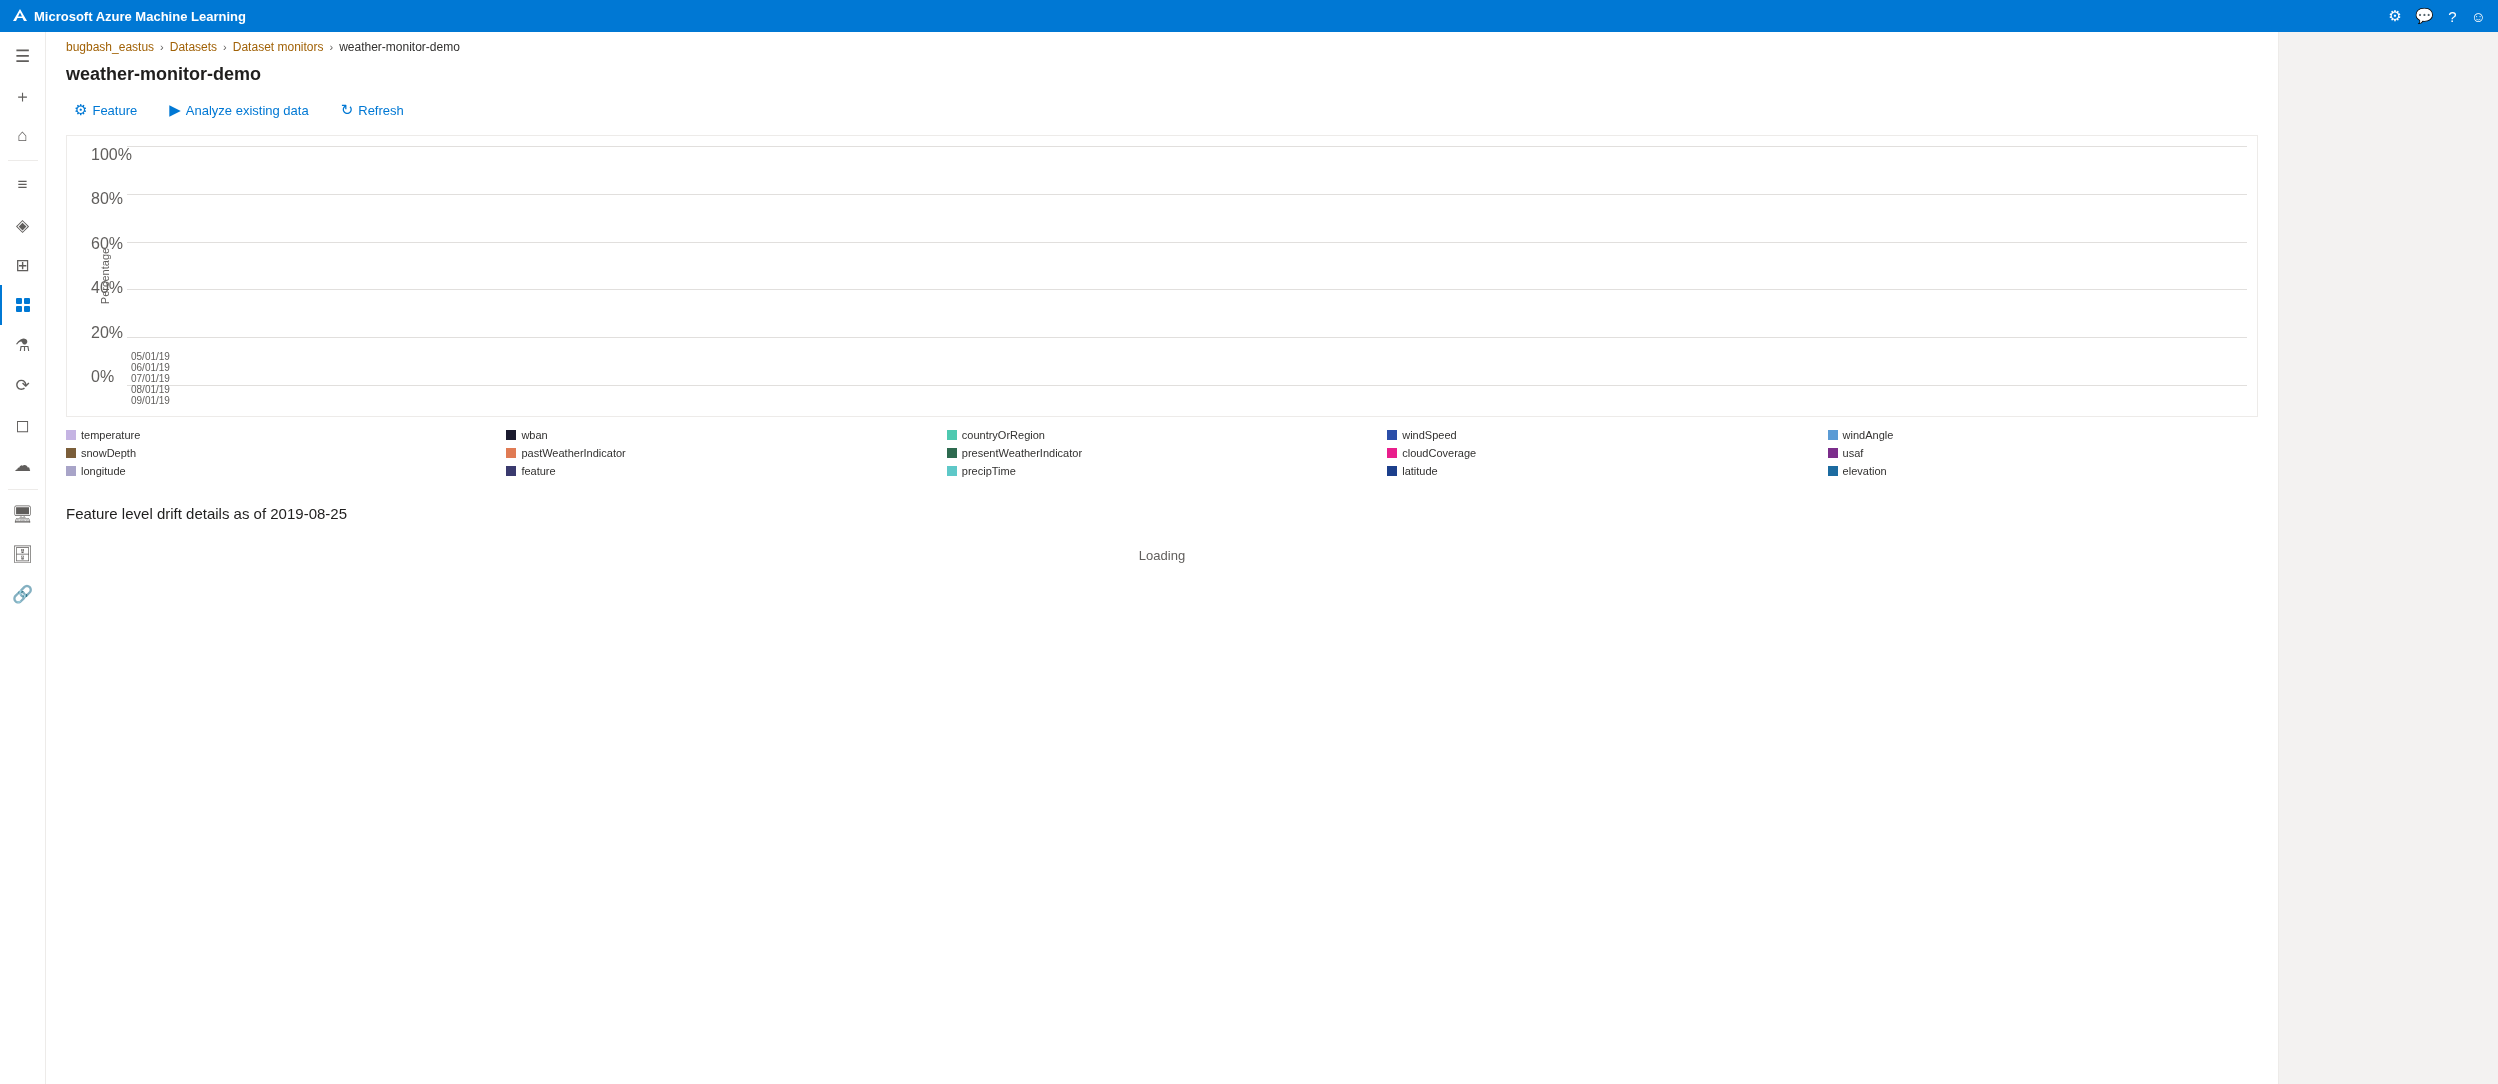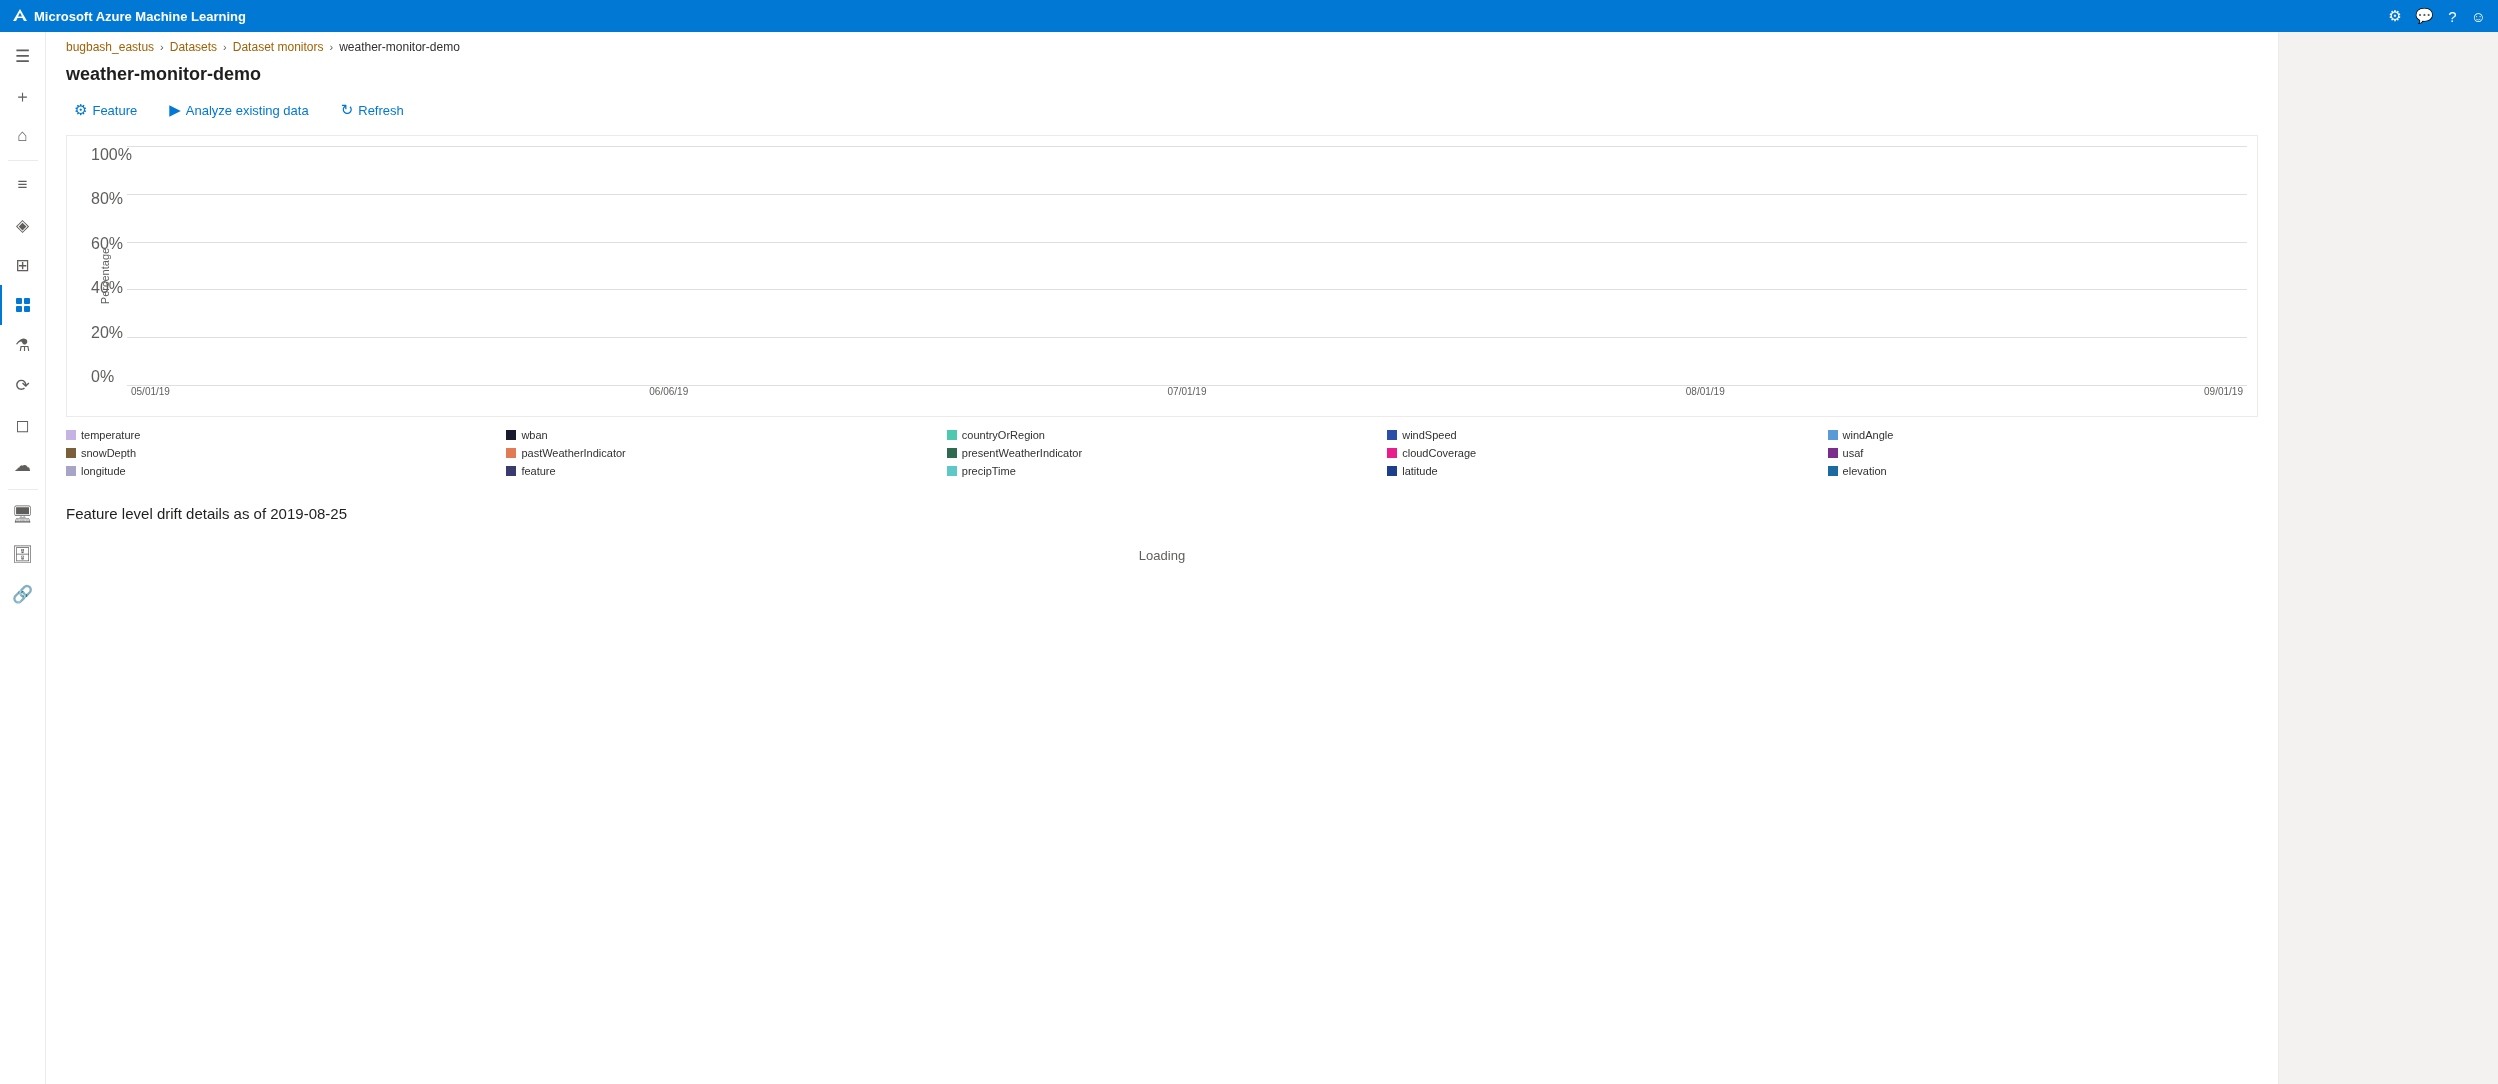--- a/index.html
+++ b/index.html
@@ -203,24 +203,25 @@
       width: 100%;
     }
 
     .x-axis {
       position: absolute;
       bottom: 0;
       left: 0;
       right: 0;
       height: 20px;
       display: flex;
-      justify-content: space-between;
+      justify-content: flex-end;
       padding: 0 4px;
       font-size: 10px;
       color: #605e5c;
+      flex-direction: column;
     }
 
     
     .legend {
       padding: 12px 20px 8px 20px;
       display: grid;
       grid-template-columns: repeat(5, 1fr);
       gap: 6px 10px;
     }
     .legend-item {
@@ -519,21 +520,21 @@
               <div class="bar-segment" style="height:10%;background:#8a8aaa"></div>
               <div class="bar-segment" style="height:8%;background:#4ec9b0"></div>
               <div class="bar-segment" style="height:14%;background:#e8e4f4"></div>
               <div class="bar-segment" style="height:12%;background:#f4f0ff"></div>
             </div>
           </div>
         </div>
 
         <div class="x-axis">
           <span>05/01/19</span>
-          <span>06/06/19</span>
+          <span>06/01/19</span>
           <span>07/01/19</span>
           <span>08/01/19</span>
           <span>09/01/19</span>
         </div>
       </div>
     </div>
 
     <div class="legend">
       <div class="legend-item">
         <div class="legend-color" style="background:#c5b4e3"></div>

